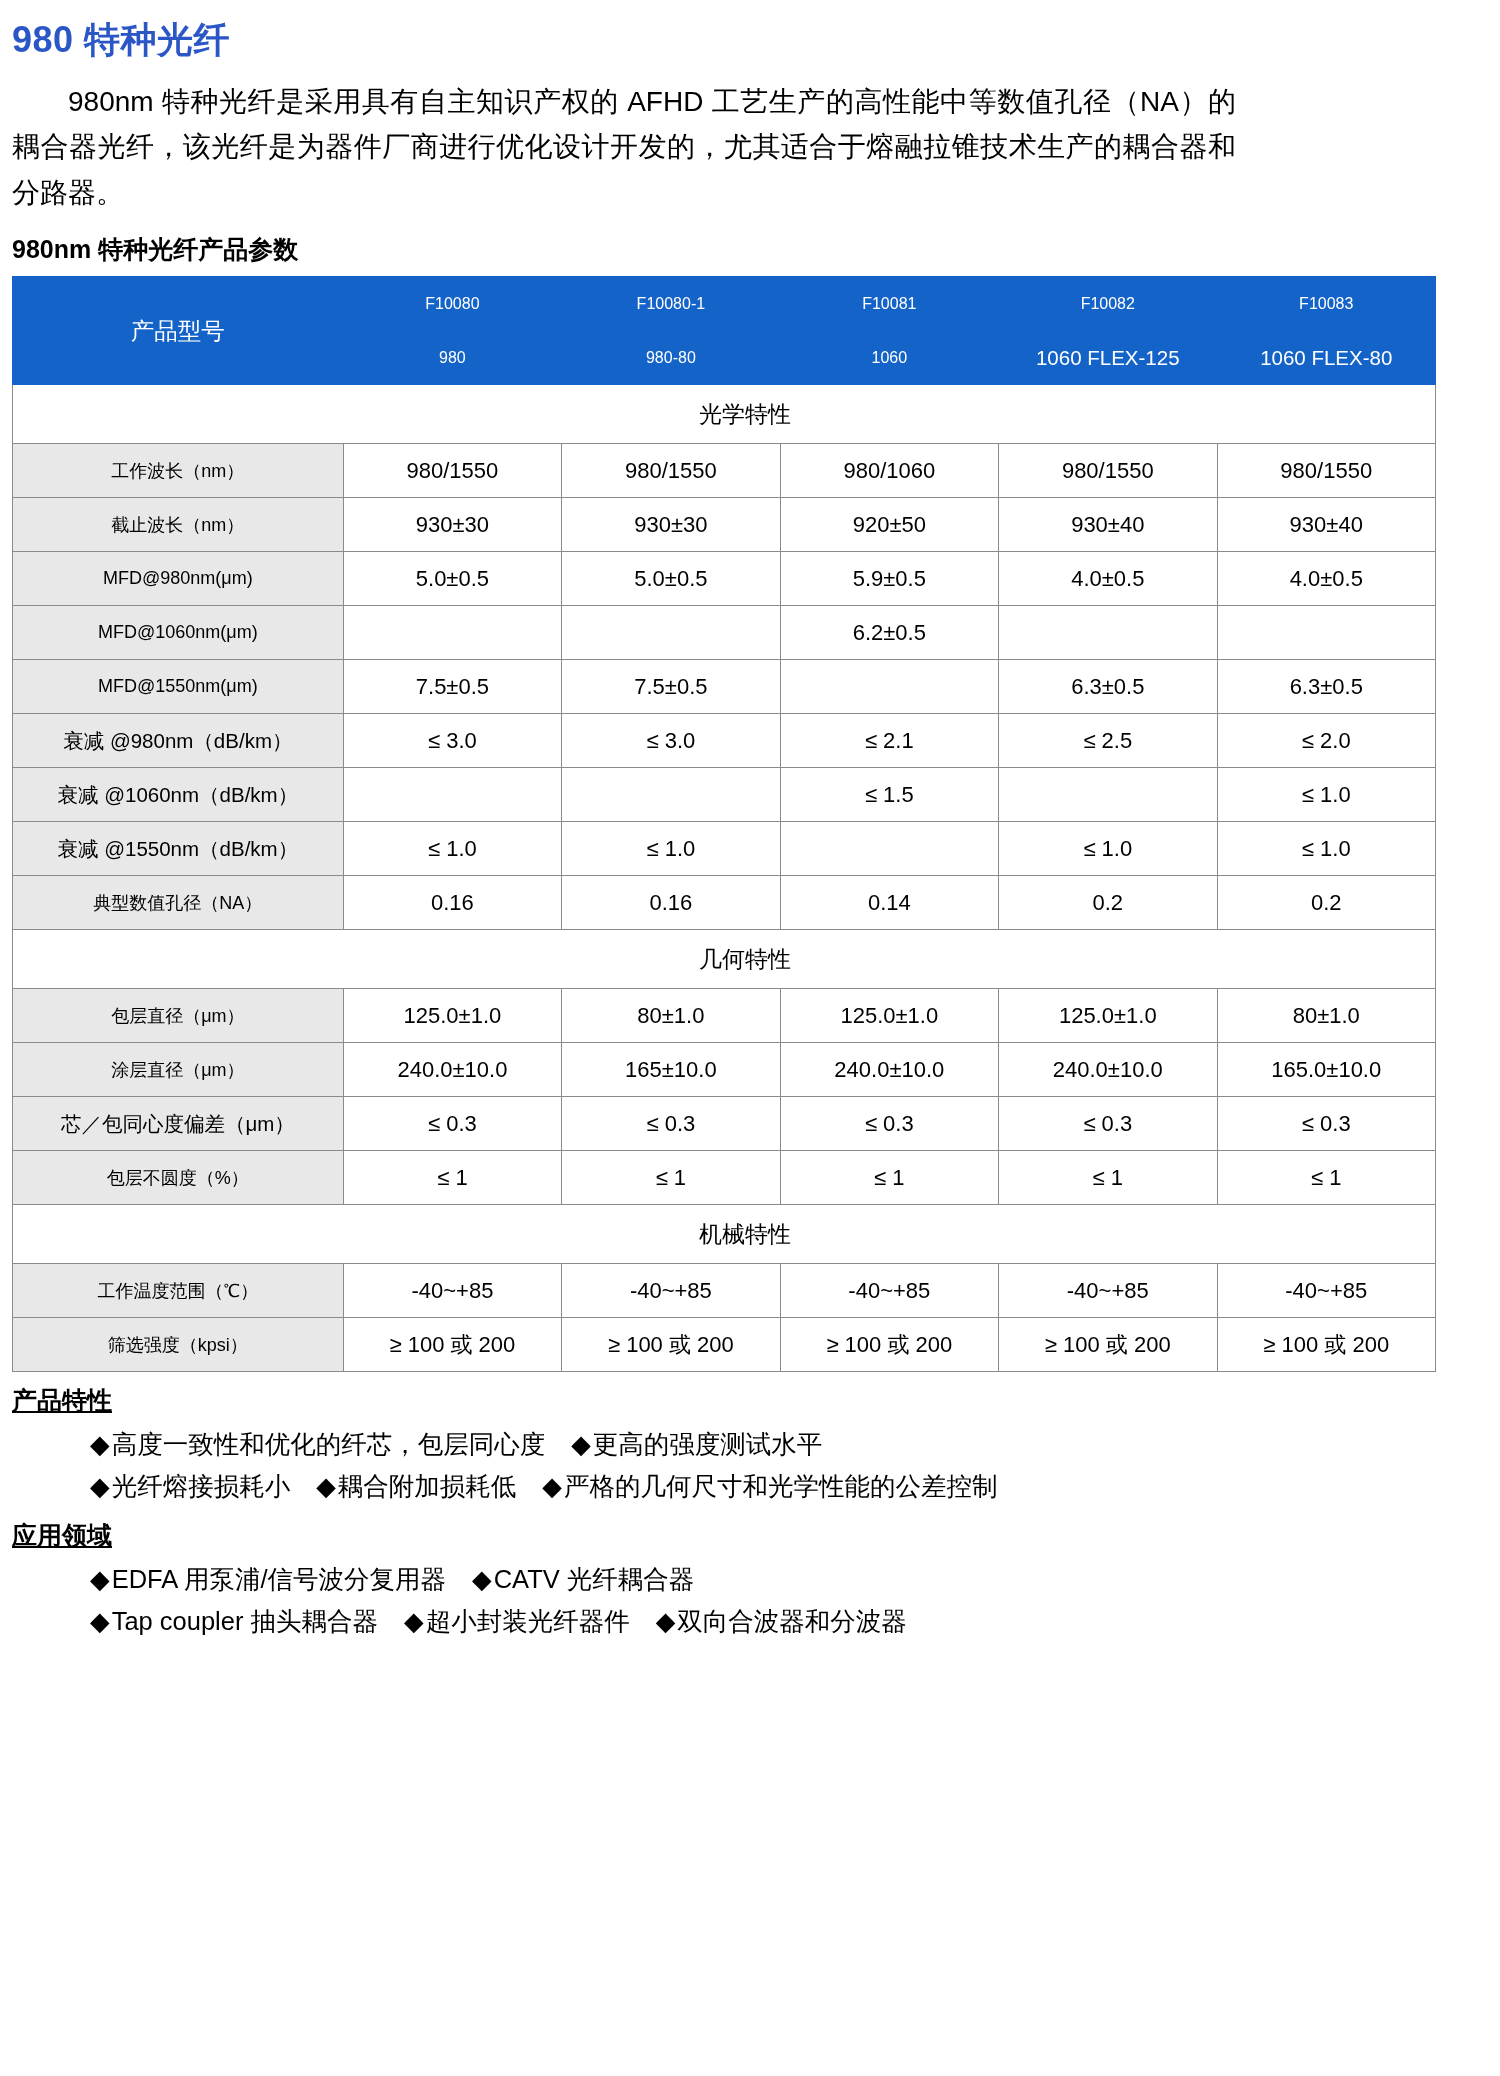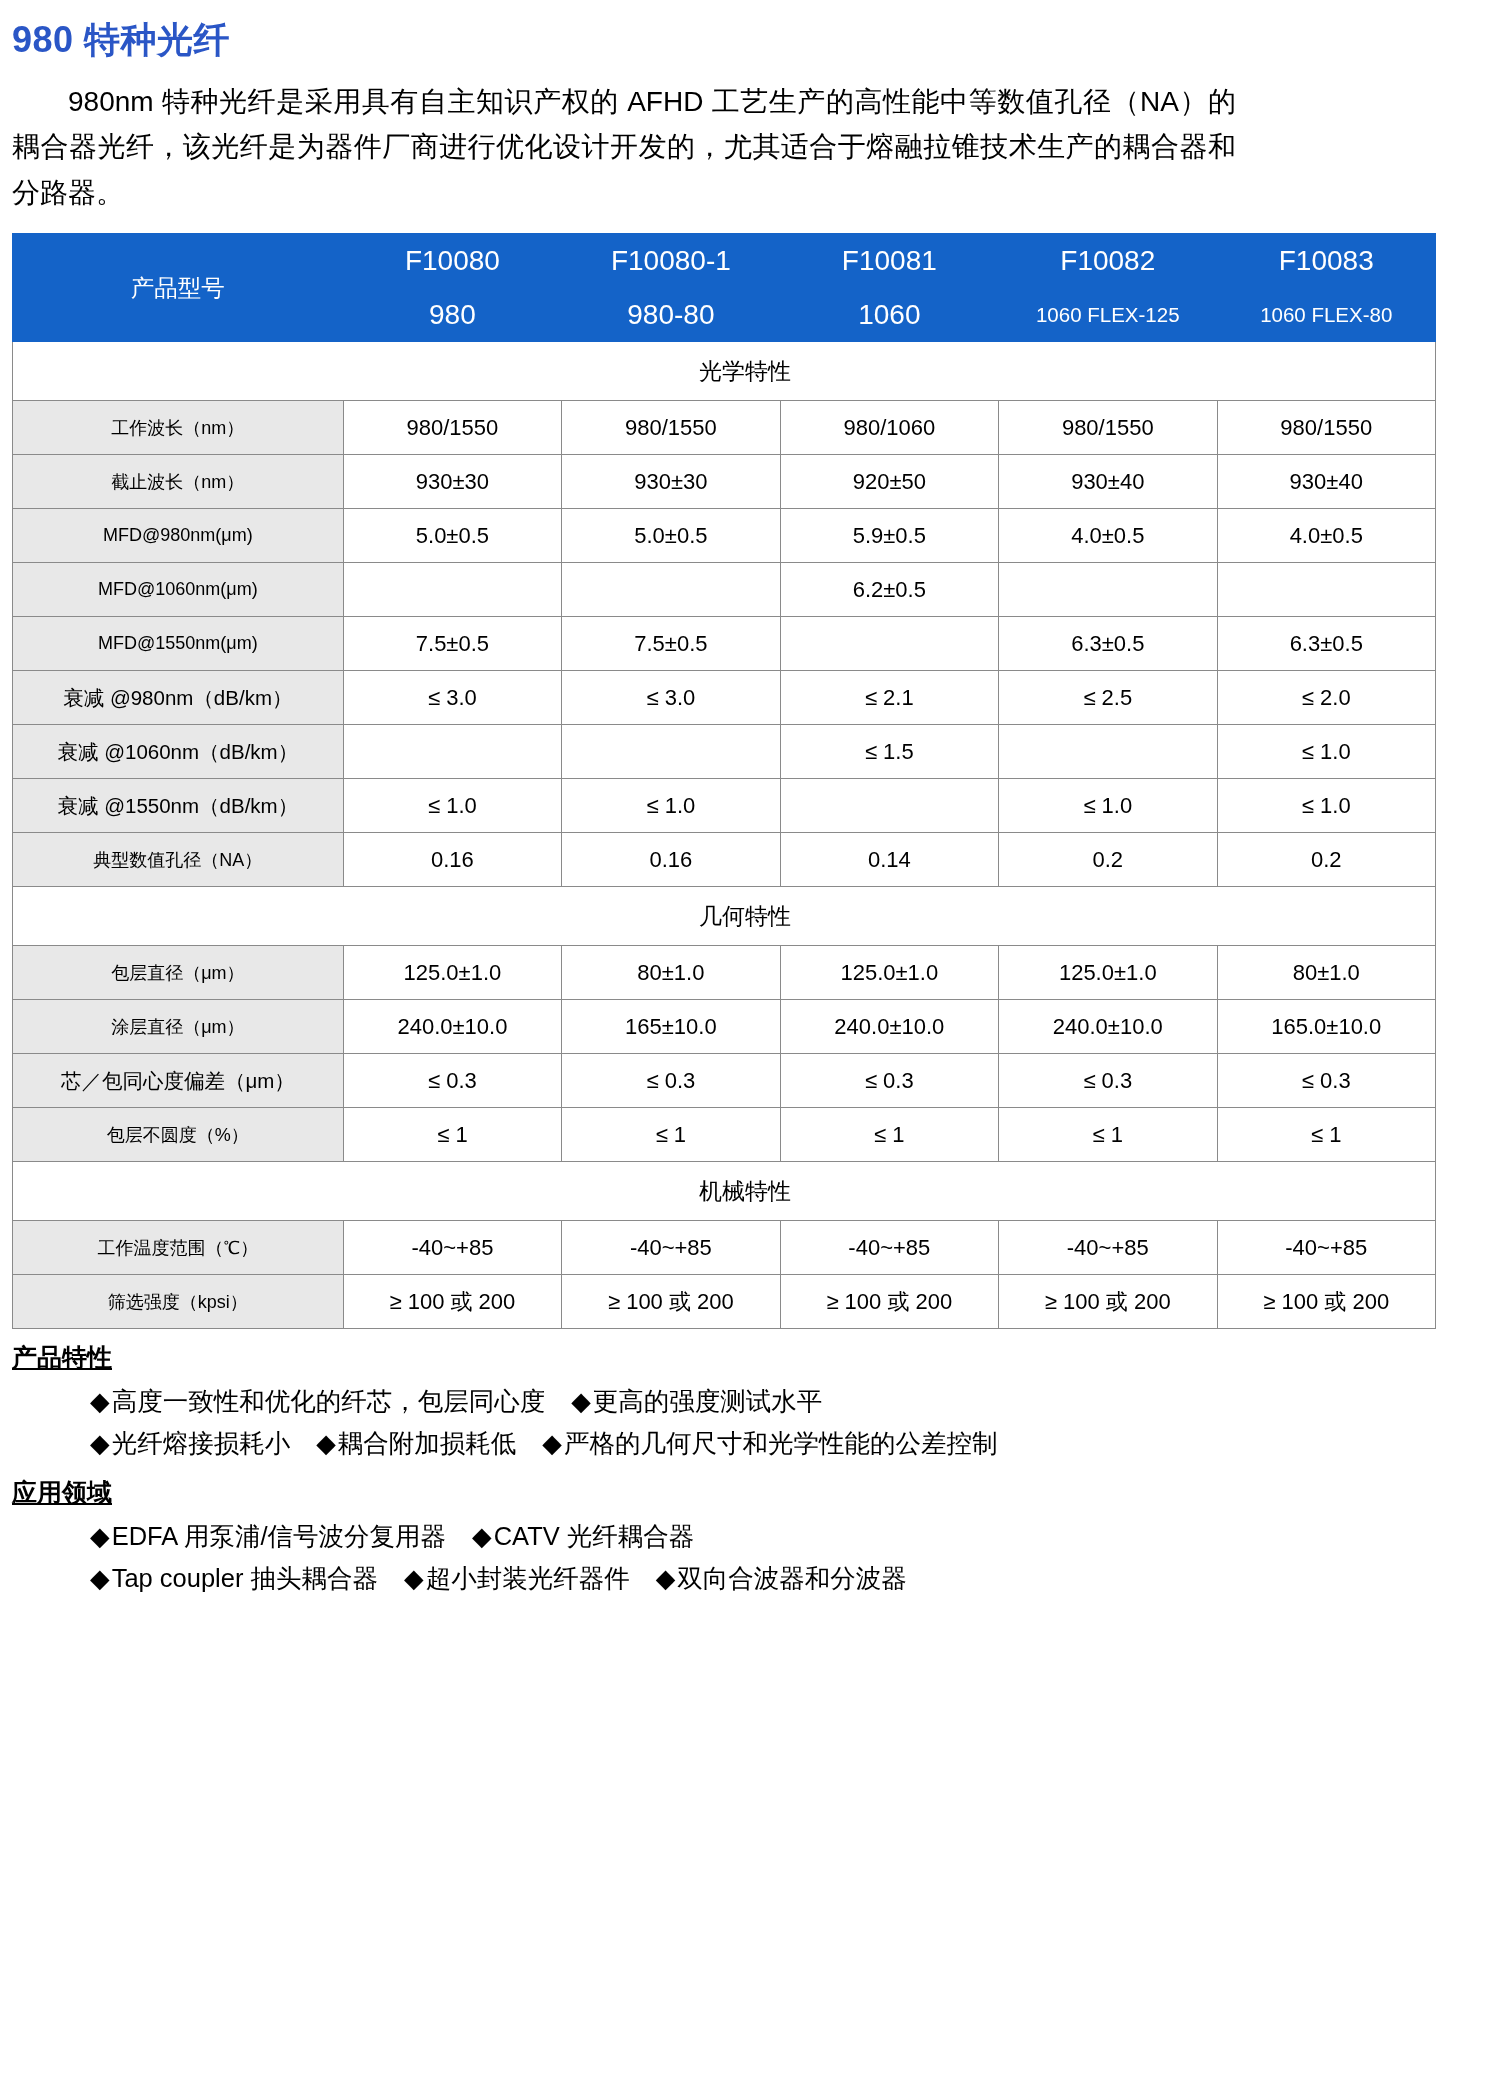--- a/index.html
+++ b/index.html
@@ -55,21 +55,21 @@
   }
   .col-label { width: 330px; }
   .col-v { width: 218px; }
   thead td.headblue {
     background: #1463c8;
     color: #ffffff;
     font-size: 23px;
     border-color: #1463c8;
   }
   thead td.headblue.modelname {
-    font-size: 28px;
+    font-size: 16px;
   }
   thead td.headblue.leftlabel {
     font-size: 23.5px;
   }
   thead td.headblue.small {
     font-size: 20.5px;
   }
   tr.group td {
     background: #ffffff;
     font-size: 23px;
@@ -106,20 +106,21 @@
 </style>
 </head>
 <body>
 
 <div class="page">
 
   <h1 class="title">980 特种光纤</h1>
 
   <p class="intro">980nm 特种光纤是采用具有自主知识产权的 AFHD 工艺生产的高性能中等数值孔径（NA）的耦合器光纤，该光纤是为器件厂商进行优化设计开发的，尤其适合于熔融拉锥技术生产的耦合器和分路器。</p>
 
+  <h2 class="sec">980nm 特种光纤产品参数</h2>
 
   <table class="spec">
     <colgroup>
       <col class="col-label">
         <col class="col-v">
         <col class="col-v">
         <col class="col-v">
         <col class="col-v">
         <col class="col-v">
     </colgroup>

